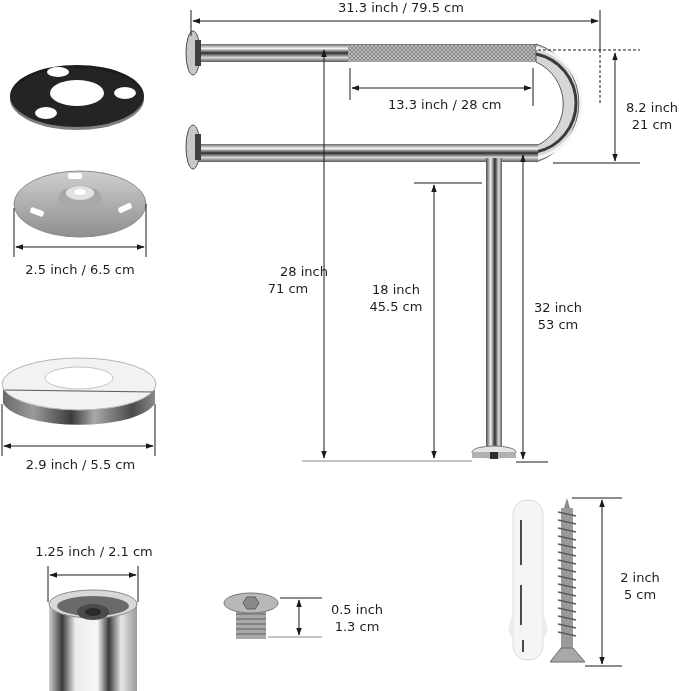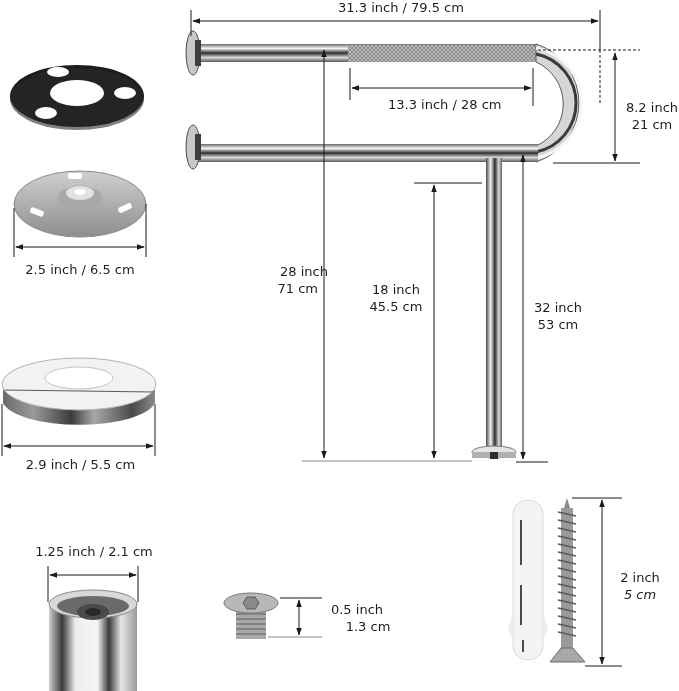--- a/index.html
+++ b/index.html
@@ -211,29 +211,29 @@
     <line x1="602" y1="500" x2="602" y2="664" marker-start="url(#arr)" marker-end="url(#arr)"></line>
   </g>
 </svg>
 
 <div class="label" style="left:331px;top:0px;width:140px;">31.3 inch / 79.5 cm</div>
 <div class="label" style="left:388px;top:97px;width:110px;">13.3 inch / 28 cm</div>
 <div class="label" style="left:624px;top:100px;width:56px;">8.2 inch</div>
 <div class="label" style="left:624px;top:117px;width:56px;">21 cm</div>
 
 <div class="label" style="left:274px;top:264px;width:60px;">28 inch</div>
-<div class="label" style="left:258px;top:281px;width:60px;text-align:right;">71 cm</div>
+<div class="label" style="left:258px;top:281px;width:60px;">71 cm</div>
 
 <div class="label" style="left:364px;top:282px;width:64px;">18 inch</div>
 <div class="label" style="left:364px;top:299px;width:64px;">45.5 cm</div>
 
 <div class="label" style="left:528px;top:300px;width:60px;">32 inch</div>
 <div class="label" style="left:528px;top:317px;width:60px;">53 cm</div>
 
 <div class="label" style="left:10px;top:262px;width:140px;">2.5 inch / 6.5 cm</div>
 <div class="label" style="left:8px;top:457px;width:145px;">2.9 inch / 5.5 cm</div>
 <div class="label" style="left:24px;top:544px;width:140px;">1.25 inch / 2.1 cm</div>
 
 <div class="label" style="left:328px;top:602px;width:58px;">0.5 inch</div>
-<div class="label" style="left:328px;top:619px;width:58px;margin-left:11px;">1.3 cm</div>
+<div class="label" style="left:328px;top:619px;width:58px;">1.3 cm</div>
 
 <div class="label" style="left:612px;top:570px;width:56px;">2 inch</div>
-<div class="label" style="left:612px;top:587px;width:56px;font-style:italic;">5 cm</div>
+<div class="label" style="left:612px;top:587px;width:56px;">5 cm</div>
 
 </body></html>

